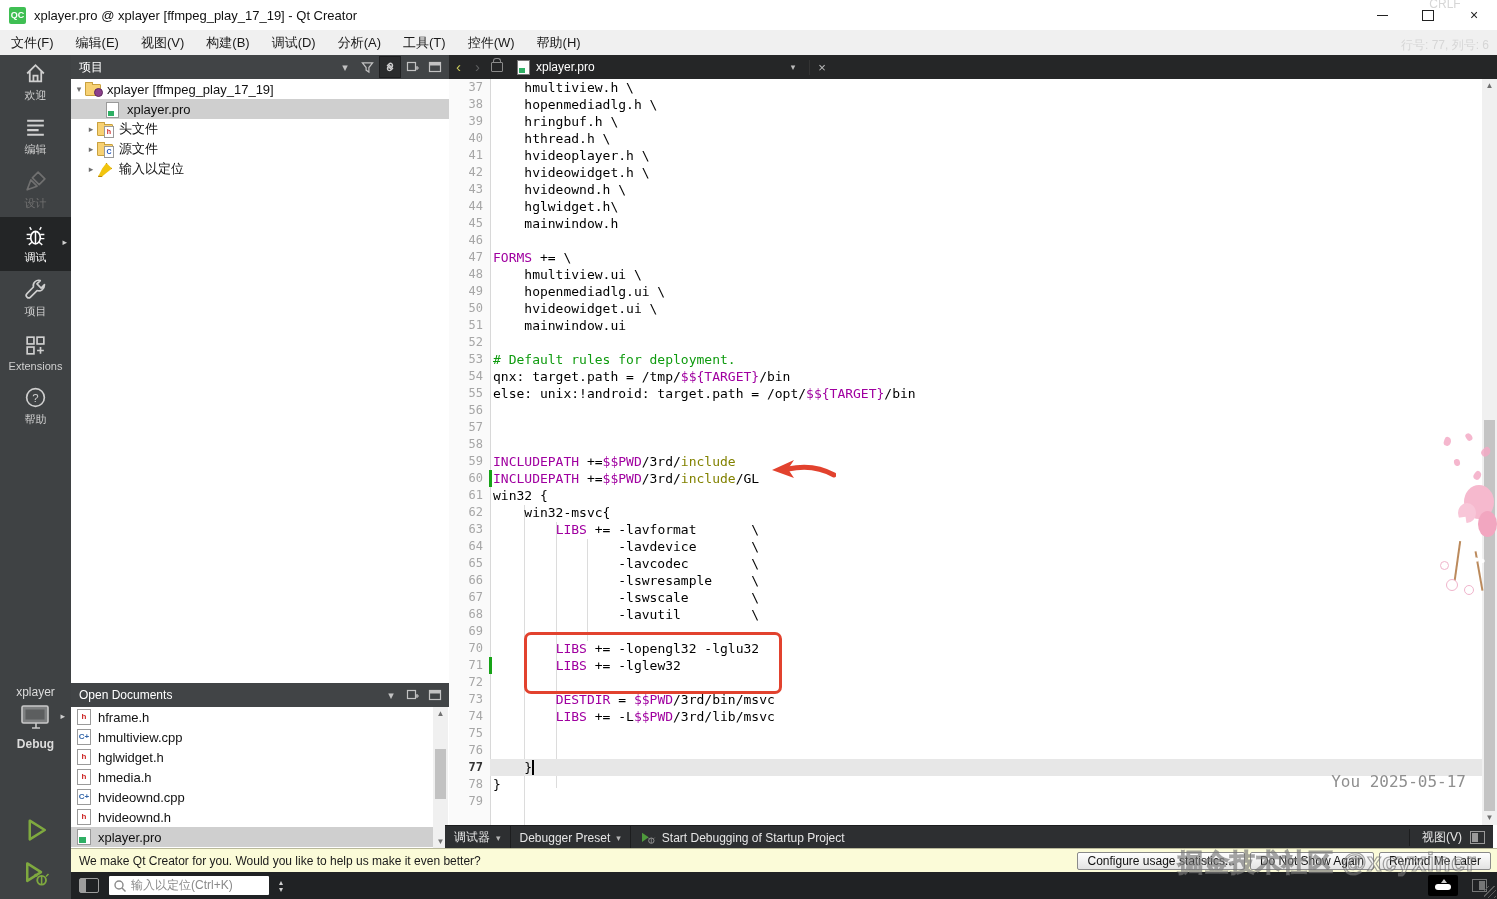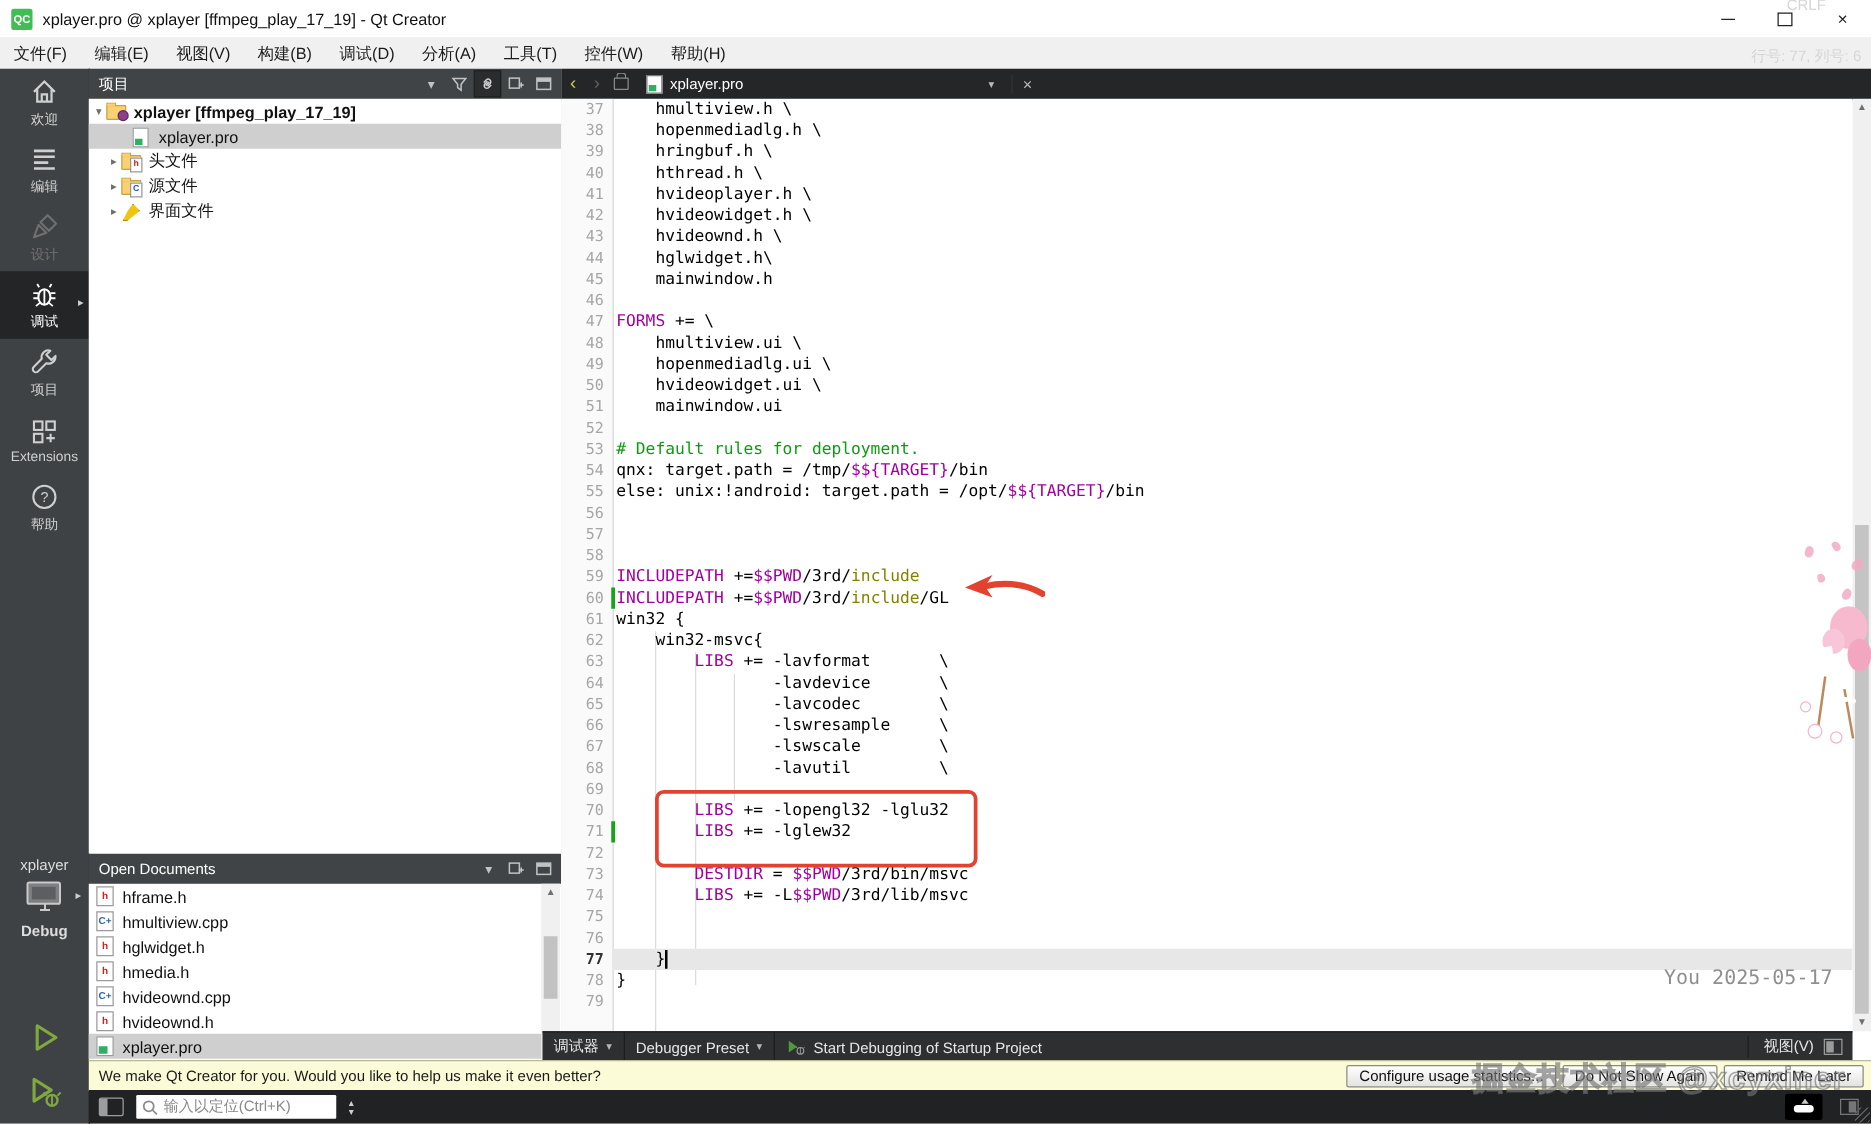--- a/index.html
+++ b/index.html
@@ -40,21 +40,21 @@
   .panelhdr{background:#414446;color:#ffffff;font-size:12px;display:flex;align-items:center;height:24px;border-bottom:1px solid #2c2e2f;}
   .panelhdr .ptitle{margin-left:8px;flex:0 0 auto;}
   .panelhdr .hicons{margin-left:auto;display:flex;align-items:center;gap:2px;margin-right:4px;color:#c2c2c2;}
   .hic{width:20px;height:20px;display:flex;align-items:center;justify-content:center;font-size:11px;}
   .hic.pressed{background:#2a2c2d;border:1px solid #1f2021;}
   .proj-header{left:71px;top:55px;width:378px;}
   .proj-tree{left:71px;top:79px;width:378px;height:604px;background:#ffffff;border-right:1px solid #bfbfbf;}
   .trow{height:20px;display:flex;align-items:center;font-size:13px;color:#111;position:relative;}
   .trow.selected{background:#cfcfcf;}
   .trow .twist{width:12px;text-align:center;color:#6e6e6e;font-size:9px;flex:0 0 12px;}
-  .trow .bold{font-weight:bold;}
+  .trow .bold{font-weight:normal;}
   .ticon{width:16px;height:14px;position:relative;margin-right:6px;flex:0 0 16px;}
   .folder{position:absolute;left:0;top:2px;width:14px;height:10px;background:#f7d173;border:1px solid #c9a13f;border-radius:1px;}
   .folder:before{content:"";position:absolute;left:-1px;top:-3px;width:6px;height:2px;background:#f7d173;border:1px solid #c9a13f;border-bottom:none;border-radius:1px 1px 0 0;}
   .gearover{position:absolute;right:-2px;bottom:-1px;width:7px;height:7px;border-radius:50%;background:#8c3f8c;border:1px solid #5e2a5e;}
   .minipage{position:absolute;right:-1px;bottom:-2px;width:8px;height:10px;background:#fff;border:1px solid #999;font-size:7px;font-weight:bold;text-align:center;line-height:10px;}
   .minipage.h{color:#cc2222;}
   .minipage.c{color:#2255bb;}
   .pagepro{position:absolute;left:1px;top:0;width:11px;height:14px;background:#fff;border:1px solid #9a9a9a;}
   .pagepro:after{content:"";position:absolute;left:1px;bottom:1px;width:6px;height:5px;background:#2faf64;}
   .pen{position:absolute;left:1px;top:1px;width:12px;height:12px;background:#f1c40f;clip-path:polygon(0 100%,30% 40%,60% 0,100% 40%,55% 75%,25% 100%);border:1px solid #b8860b;}
@@ -103,21 +103,21 @@
   .cursorbar{position:absolute;top:1px;width:1.5px;height:15px;background:#000;}
   .lineanno{position:absolute;right:16px;top:14px;color:#8f8f8f;font-size:16px;}
   .redbox{position:absolute;left:75px;top:553px;width:252px;height:56px;border:3px solid #e2422e;border-radius:7px;}
   .redarrow{position:absolute;left:323px;top:379px;}
 
   .escroll{left:1482px;top:79px;width:15px;height:746px;background:#f0f0f0;}
   .escroll .sarr{position:absolute;left:0;width:15px;height:14px;color:#707070;font-size:8px;text-align:center;line-height:14px;}
   .escroll .sthumb{position:absolute;left:2px;width:11px;top:341px;height:391px;background:#c4c4c4;}
 
   
-  .dbgbar{left:434px;top:825px;width:1048px;height:23px;background:#2d2f31;color:#e6e6e6;font-size:12px;
+  .dbgbar{left:445px;top:825px;width:1048px;height:23px;background:#2d2f31;color:#e6e6e6;font-size:12px;
           display:flex;align-items:center;border-top:1px solid #1c1d1e;}
   .dbgitem{display:flex;align-items:center;gap:6px;padding:0 9px;height:100%;}
   .dbgsep{width:1px;height:100%;background:#1c1d1e;}
   .ddrop{font-size:9px;color:#b5b5b5;}
   .dbgright{margin-left:auto;display:flex;align-items:center;gap:10px;margin-right:8px;}
   .viewbtn{display:flex;align-items:center;gap:8px;border-left:1px solid #1c1d1e;padding-left:12px;height:100%;}
   .paneic{width:13px;height:11px;border:1px solid #9a9a9a;position:relative;}
   .paneic:before{content:"";position:absolute;left:1px;top:1px;right:6px;bottom:1px;background:#9a9a9a;}
 
   
@@ -326,21 +326,21 @@
         <span class="folder"></span>
         <span class="minipage c">C</span>
       </span>
       <span>源文件</span>
     </div>
     <div class="trow" style="padding-left: 14px;">
       <span class="twist">▸</span>
       <span class="ticon">
         <span class="pen"></span>
       </span>
-      <span>界面文件</span>
+      <span>输入以定位</span>
     </div>
   </div>
 
 <div class="abs docs-header panelhdr">
   <span class="ptitle">Open Documents</span>
   <span class="hicons">
     <span class="hic">▾</span>
     <span class="hic">
         <svg width="14" height="14" viewBox="0 0 14 14">
           <rect x="1.5" y="2.5" width="8" height="8" fill="none" stroke="#c2c2c2" stroke-width="1.2"></rect>

